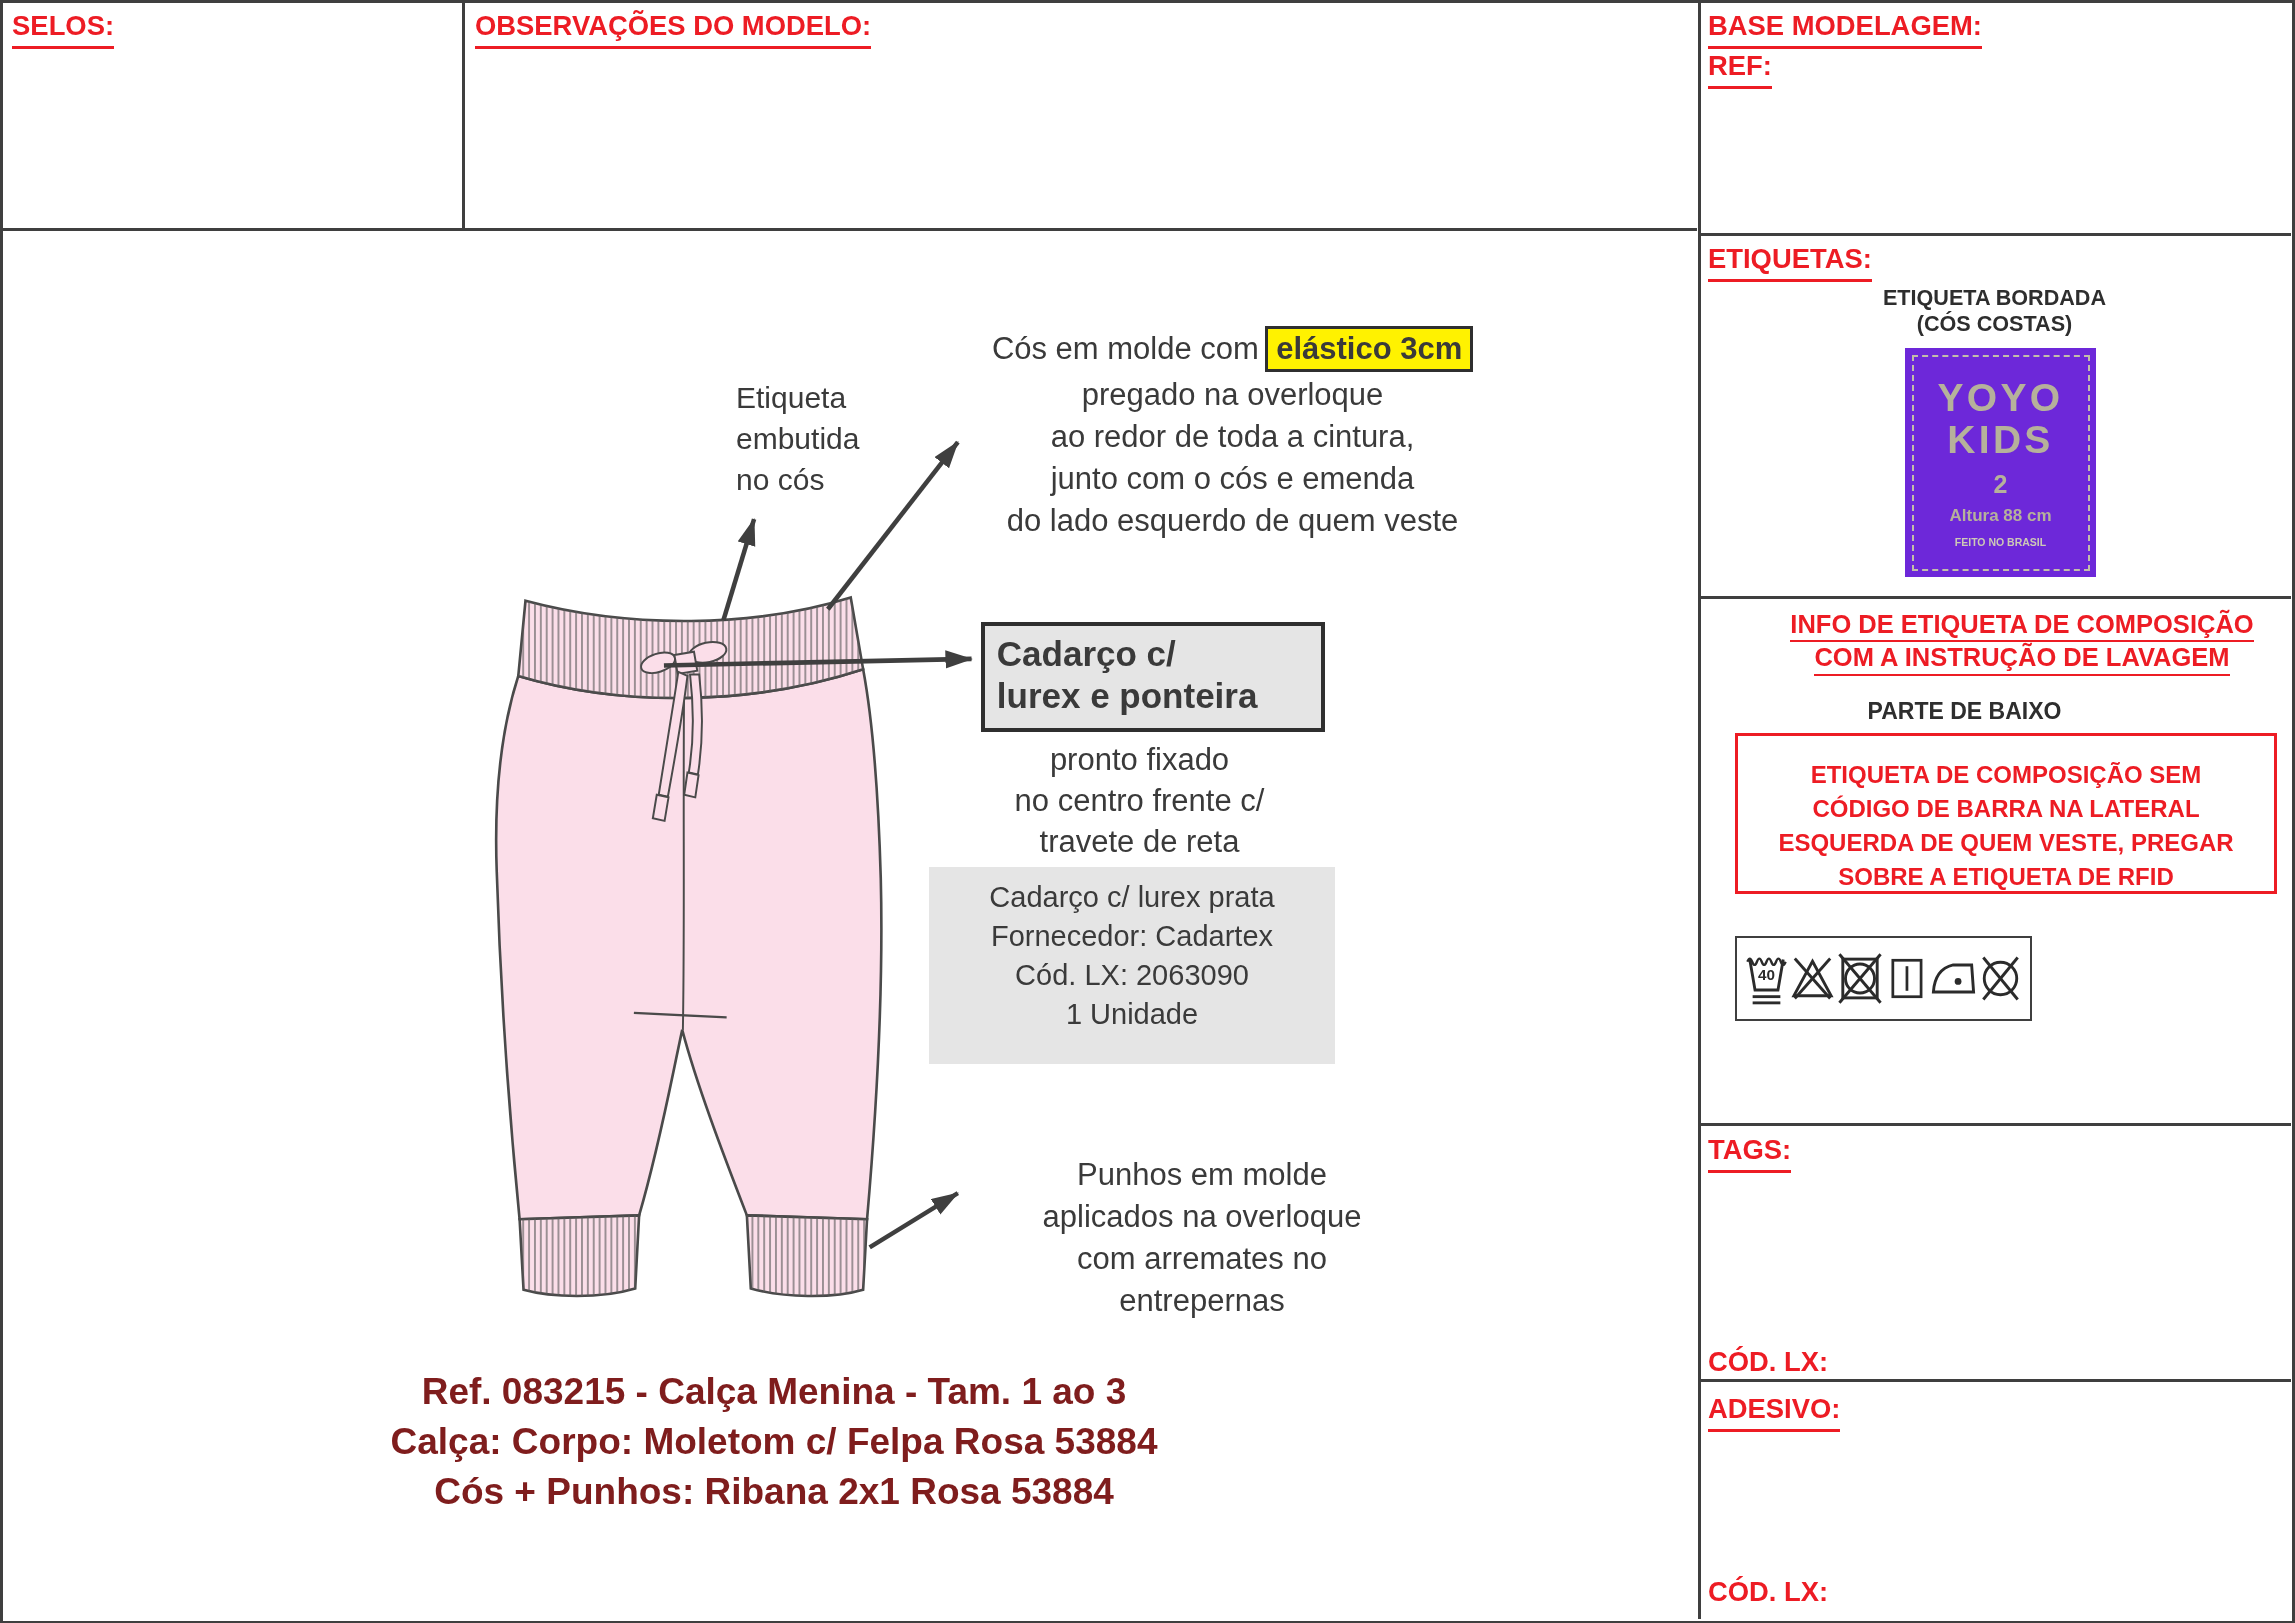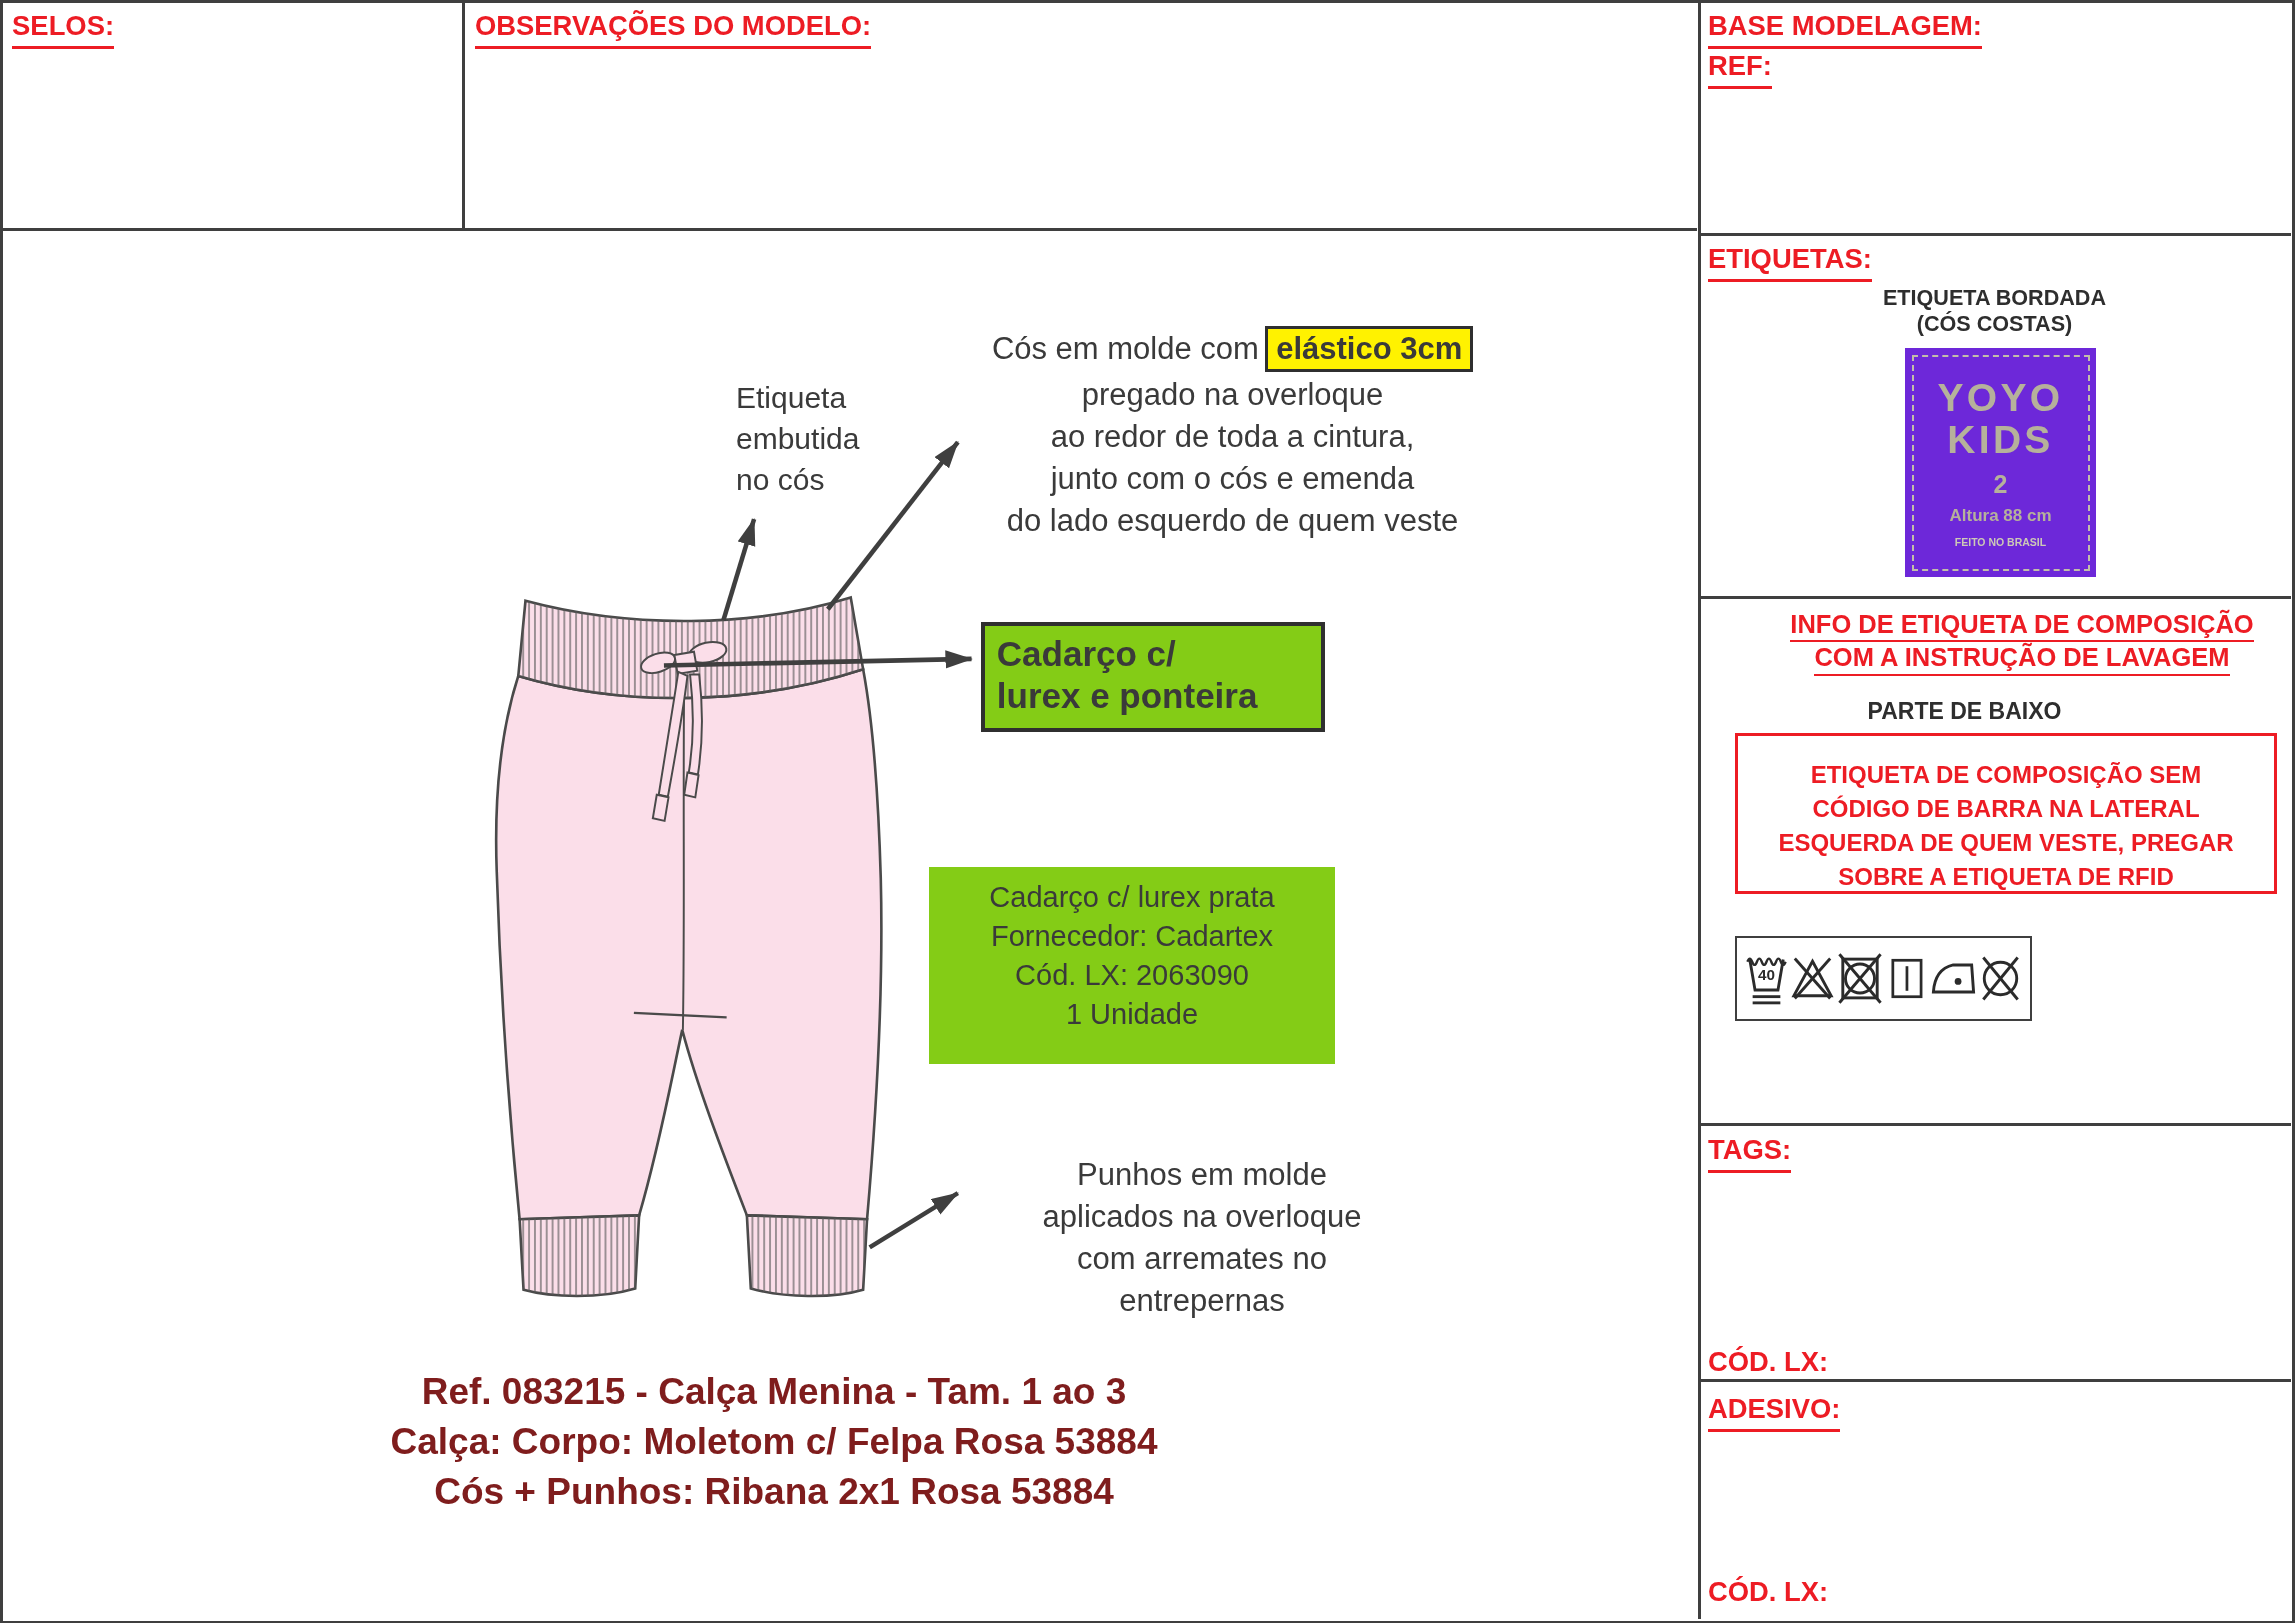--- a/index.html
+++ b/index.html
@@ -17,21 +17,21 @@
   .rhead{color:#ed1c24;font-weight:bold;font-size:27.4px;line-height:31px;white-space:nowrap;}
   .rhead .u{display:inline-block;border-bottom:3.3px solid #ed1c24;padding-bottom:5px;}
   .note{color:#3a3a3a;font-size:31px;line-height:42px;}
   .center{text-align:center;}
   .bold{font-weight:bold;}
   .hl{
     display:inline-block;background:#fff200;border:3.3px solid #2f2f2f;
     font-weight:bold;padding:1.3px 7.8px;margin-left:6.5px;line-height:37px;
     vertical-align:middle;position:relative;top:-2px;
   }
-  .ylwbox{background:#84cc16;}
+  .ylwbox{background:#e5e5e5;}
   .alertbox{
     border:3.9px solid #ed1c24;color:#ed1c24;font-weight:bold;
     font-size:24px;line-height:34px;text-align:center;padding-top:22px;
   }
   .carebox{
     border:2.6px solid #3f3f3f;display:flex;align-items:center;
     justify-content:space-between;padding:0 7.8px;background:#fff;
   }
   .carebox svg{display:block;}
   .tagcream{
@@ -136,20 +136,25 @@
     <div>ao redor de toda a cintura,</div>
     <div>junto com o cós e emenda</div>
     <div>do lado esquerdo de quem veste</div>
   </div>
 
   <div class="abs ylwbox" style="left:978px;top:619px;width:344px;height:110px;border:4.6px solid #2f2f2f;padding:6.5px 0 0 11.8px;font-size:35px;line-height:42px;font-weight:bold;color:#3a3a3a;">
     <div>Cadarço c/</div>
     <div>lurex e ponteira</div>
   </div>
 
+  <div class="abs note center" style="left:934px;top:736px;width:405px;line-height:41px;font-size:31px;">
+    <div>pronto fixado</div>
+    <div>no centro frente c/</div>
+    <div>travete de reta</div>
+  </div>
 
   <div class="abs ylwbox center" style="left:926px;top:864px;width:406px;height:197px;padding-top:10.5px;font-size:29px;line-height:39px;color:#3a3a3a;">
     <div>Cadarço c/ lurex prata</div>
     <div>Fornecedor: Cadartex</div>
     <div>Cód. LX: 2063090</div>
     <div>1 Unidade</div>
   </div>
 
   <div class="abs note center" style="left:980px;top:1151px;width:438px;line-height:42px;font-size:31px;">
     <div>Punhos em molde</div>

